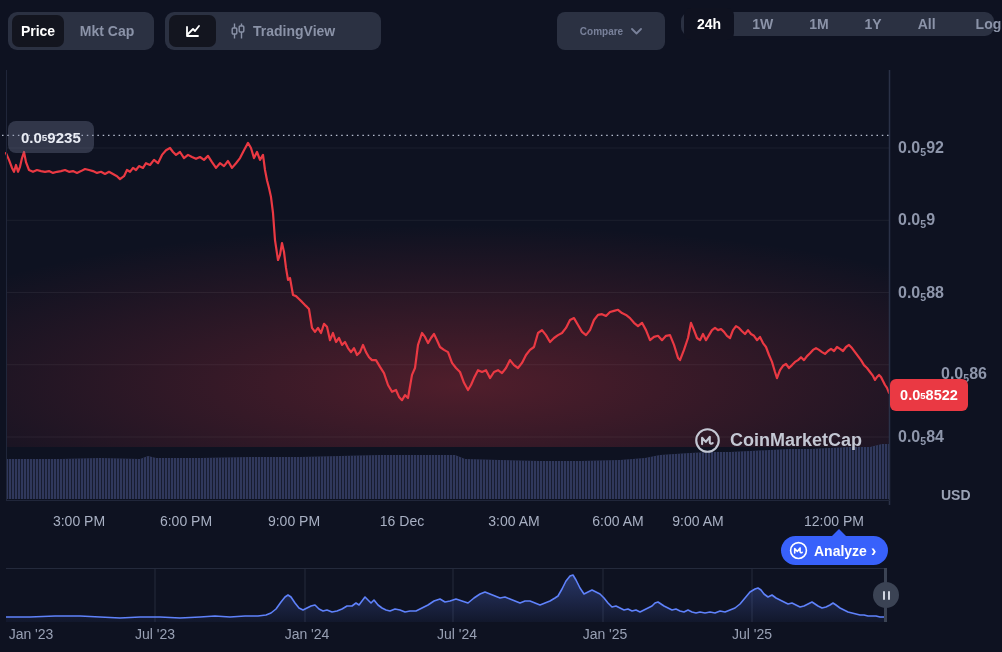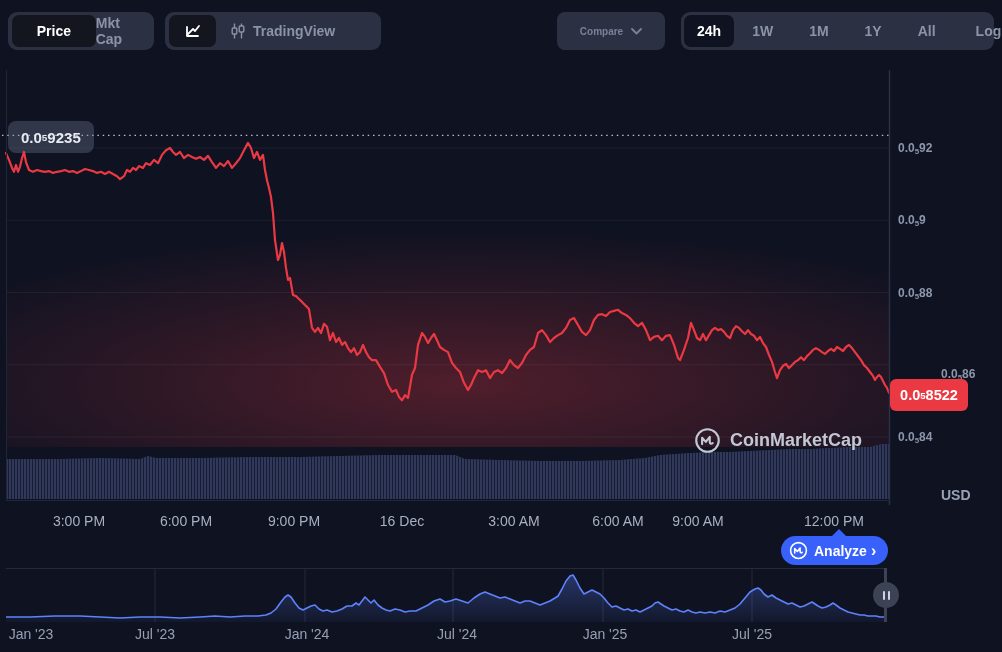--- a/index.html
+++ b/index.html
@@ -11,34 +11,34 @@
   
   .seg-group{position:absolute;top:12px;height:38px;background:#2b3142;border-radius:9px;
              display:flex;align-items:center;padding:0 4px;box-sizing:border-box;}
   .seg-chip{height:32px;background:#13151f;border-radius:7px;display:flex;align-items:center;
             justify-content:center;color:#fff;font-weight:700;font-size:14px;cursor:pointer;}
   .seg-plain{color:#8b93a8;font-weight:700;font-size:14px;display:flex;align-items:center;cursor:pointer;}
   .tv-label{color:#8b93a8;font-weight:700;font-size:14px;margin-left:7px;}
   .compare-btn{position:absolute;top:12px;left:557px;width:108px;height:38px;background:#2b3142;
                border-radius:8px;display:flex;align-items:center;justify-content:center;gap:8px;
                color:#79819a;font-weight:700;font-size:10px;cursor:pointer;}
-  .range-group{position:absolute;top:12px;left:681px;width:313px;height:38px;background:#2b3142;
+  .range-group{position:absolute;top:12px;left:681px;width:313px;height:24px;background:#2b3142;
                border-radius:9px;display:flex;align-items:center;padding:0 3px;box-sizing:border-box;}
   .range-item{color:#8b93a8;font-weight:700;font-size:14px;padding:0 18px;cursor:pointer;}
   .range-item.active{background:#0f1220;color:#fff;border-radius:7px;height:32px;
                      display:flex;align-items:center;padding:0 13px;}
   .vdiv{width:1px;height:18px;background:#414a61;margin:0 2px;}
 
   
   .high-pill{position:absolute;left:8px;top:121px;height:32px;padding:0 13px;border-radius:8px;
              background:rgba(116,126,152,0.34);color:#e8ebf3;font-weight:700;font-size:15px;
              display:flex;align-items:center;}
   .sub5{font-size:0.66em;vertical-align:-0.28em;}
   .y-tick{position:absolute;left:898px;height:18px;line-height:18px;color:#8e96ab;
-          font-size:12px;font-weight:700;white-space:nowrap;}
+          font-size:16px;font-weight:700;white-space:nowrap;}
   .price-badge{position:absolute;left:890px;top:379px;width:78px;height:32px;background:#ea3943;
                border-radius:6px;color:#fff;font-weight:700;font-size:14.5px;
                display:flex;align-items:center;justify-content:center;}
   .usd-label{position:absolute;left:941px;top:487px;color:#9aa2b5;font-weight:700;font-size:14px;}
   .x-label{position:absolute;top:513px;width:90px;margin-left:-45px;text-align:center;
            color:#a8b0c3;font-size:14px;font-weight:400;}
   .watermark{position:absolute;left:694px;top:427px;display:flex;align-items:center;gap:9px;
              color:#ccd1dd;font-weight:700;font-size:18px;opacity:0.95;}
   .analyze-btn{position:absolute;left:781px;top:536px;height:29px;padding:0 12px 0 8px;
                background:#3861fb;border-radius:15px;display:flex;align-items:center;gap:6px;
@@ -107,21 +107,21 @@
         <polyline points="6,617 30,617 55,616 80,616 100,617 120,618 140,617 160,617 180,618 200,617 215,616 230,617 245,616 258,616 266,615 271,613 276,609 281,602 285,597 288,595 291,597 295,603 299,608 303,610 307,608 311,606 315,605 319,609 323,611 327,610 332,612 337,611 342,609 347,606 352,606 356,603 359,605 362,601 365,597 368,600 371,603 374,600 378,605 382,608 386,610 390,611 395,609 400,610 405,612 410,611 416,611 422,608 428,605 434,601 440,599 445,602 450,601 456,599 462,601 468,603 474,598 480,594 485,592 490,594 495,596 500,598 505,597 510,599 515,601 520,603 525,601 530,601 535,603 540,605 545,603 550,601 555,598 558,596 562,589 566,581 570,576 573,575 576,580 580,588 584,594 588,592 592,590 596,592 600,594 604,598 608,603 612,607 616,606 620,608 624,610 628,609 632,611 636,610 640,612 644,610 648,608 652,606 655,603 658,602 661,604 664,606 668,608 672,610 676,609 680,611 684,612 688,610 692,612 696,613 700,612 705,613 710,612 715,613 720,611 725,612 730,610 735,608 740,604 745,598 750,592 755,589 758,588 761,590 764,594 768,597 772,595 776,598 780,600 784,602 788,604 792,603 796,605 800,607 804,606 808,604 812,602 815,604 818,606 822,608 826,607 830,605 833,603 836,605 840,608 844,610 848,612 852,613 856,614 860,615 864,615 868,616 872,616 876,616 880,617 886,617" fill="none" stroke="#5f82fb" stroke-width="1.6" stroke-linejoin="round"></polyline>
       </g>
 
     <line x1="6.5" y1="70" x2="6.5" y2="500" stroke="#20263a" stroke-width="1"></line>
     <line x1="889.5" y1="70" x2="889.5" y2="505" stroke="#2a3147" stroke-width="1.5"></line>
     <line x1="6" y1="500.5" x2="890" y2="500.5" stroke="#20263a" stroke-width="1"></line>
     <line x1="6" y1="568.5" x2="886" y2="568.5" stroke="#242a3c" stroke-width="1"></line>
   </svg>
 
   <div class="seg-group" style="left:8px;width:146px;">
-    <div class="seg-chip" style="width:84px;">Price</div>
+    <div class="seg-chip" style="width:52px;">Price</div>
     <div class="seg-plain" style="margin:0 auto;">Mkt Cap</div>
   </div>
 
   <div class="seg-group" style="left:165px;width:216px;">
     <div class="seg-chip" style="width:47px;">
       <svg width="18" height="18" viewBox="0 0 18 18">
         <polyline points="3,5 3,14 14,14" fill="none" stroke="#fff" stroke-width="1.8" stroke-linecap="round" stroke-linejoin="round"></polyline>
         <polyline points="4,12 9,7 11,9 15,4" fill="none" stroke="#fff" stroke-width="1.8" stroke-linecap="round" stroke-linejoin="round"></polyline>
       </svg>
     </div>

